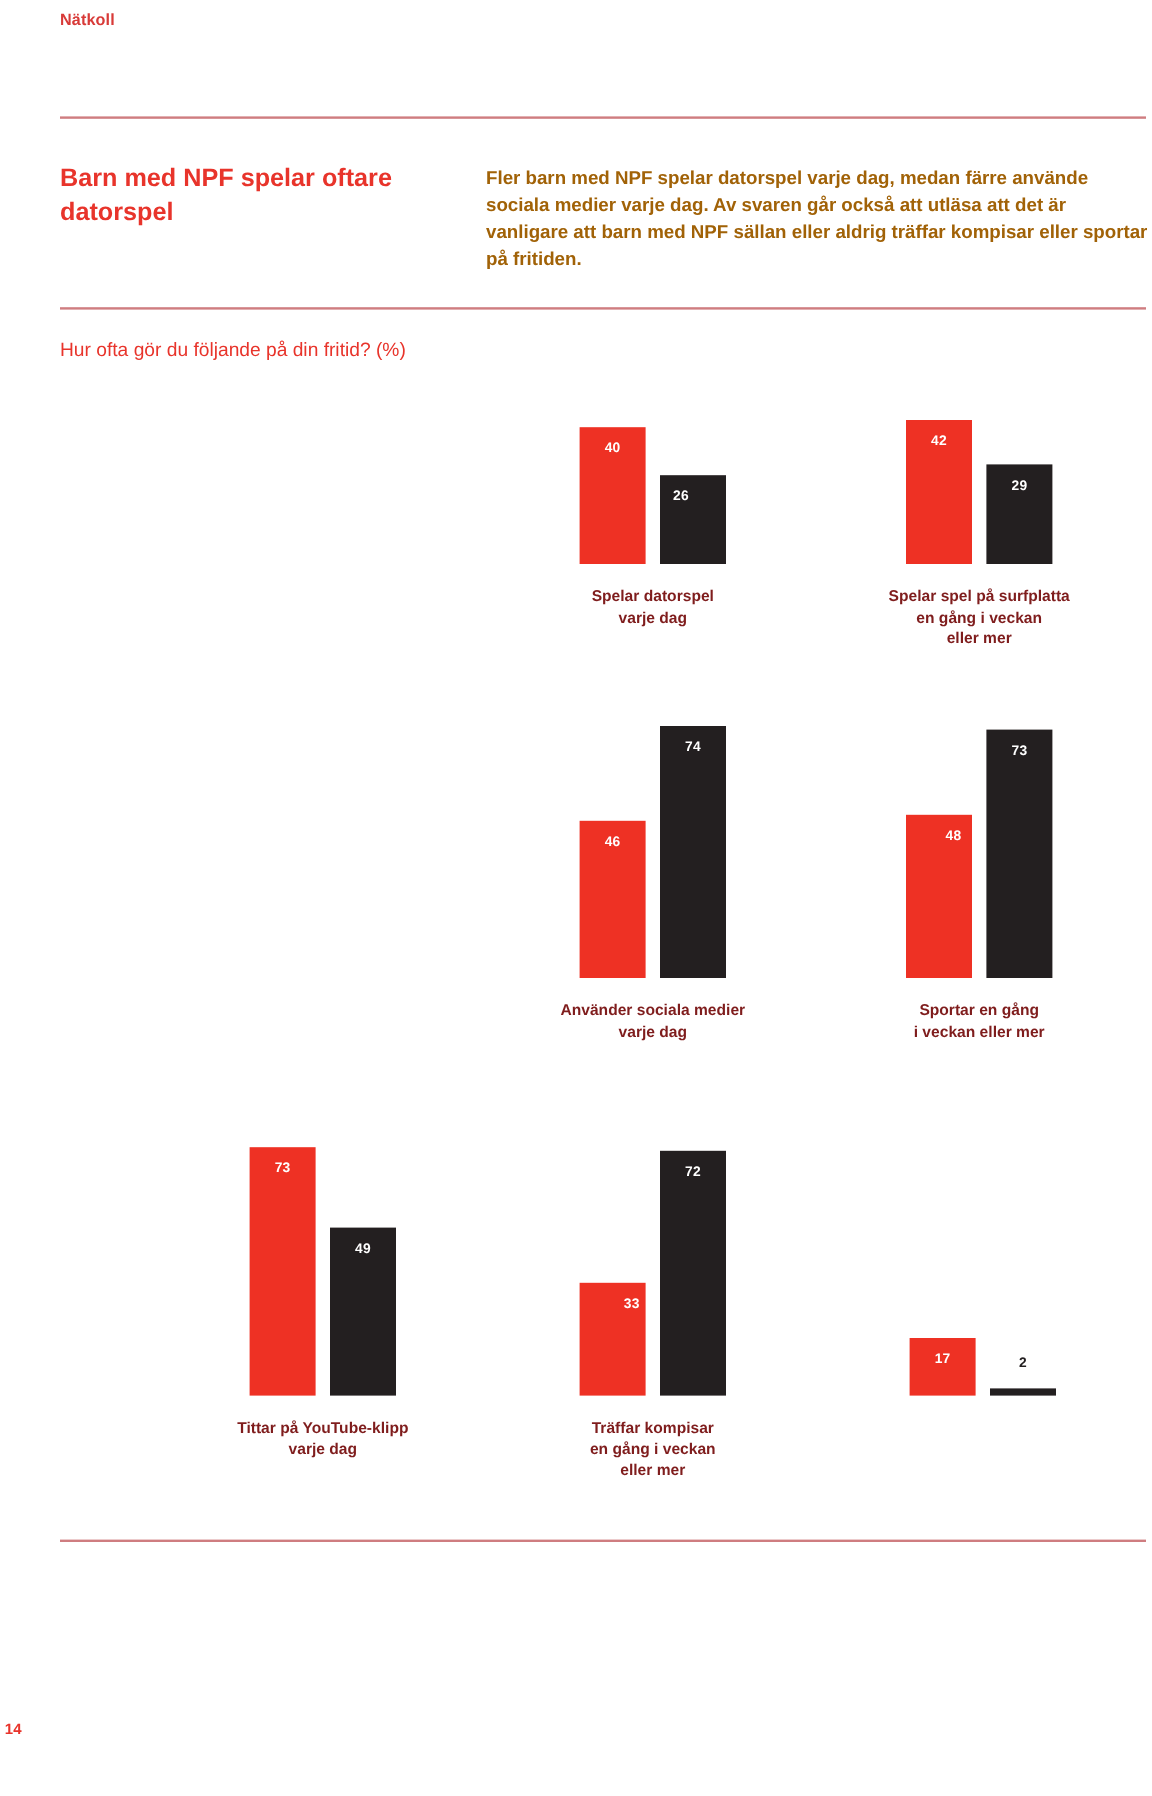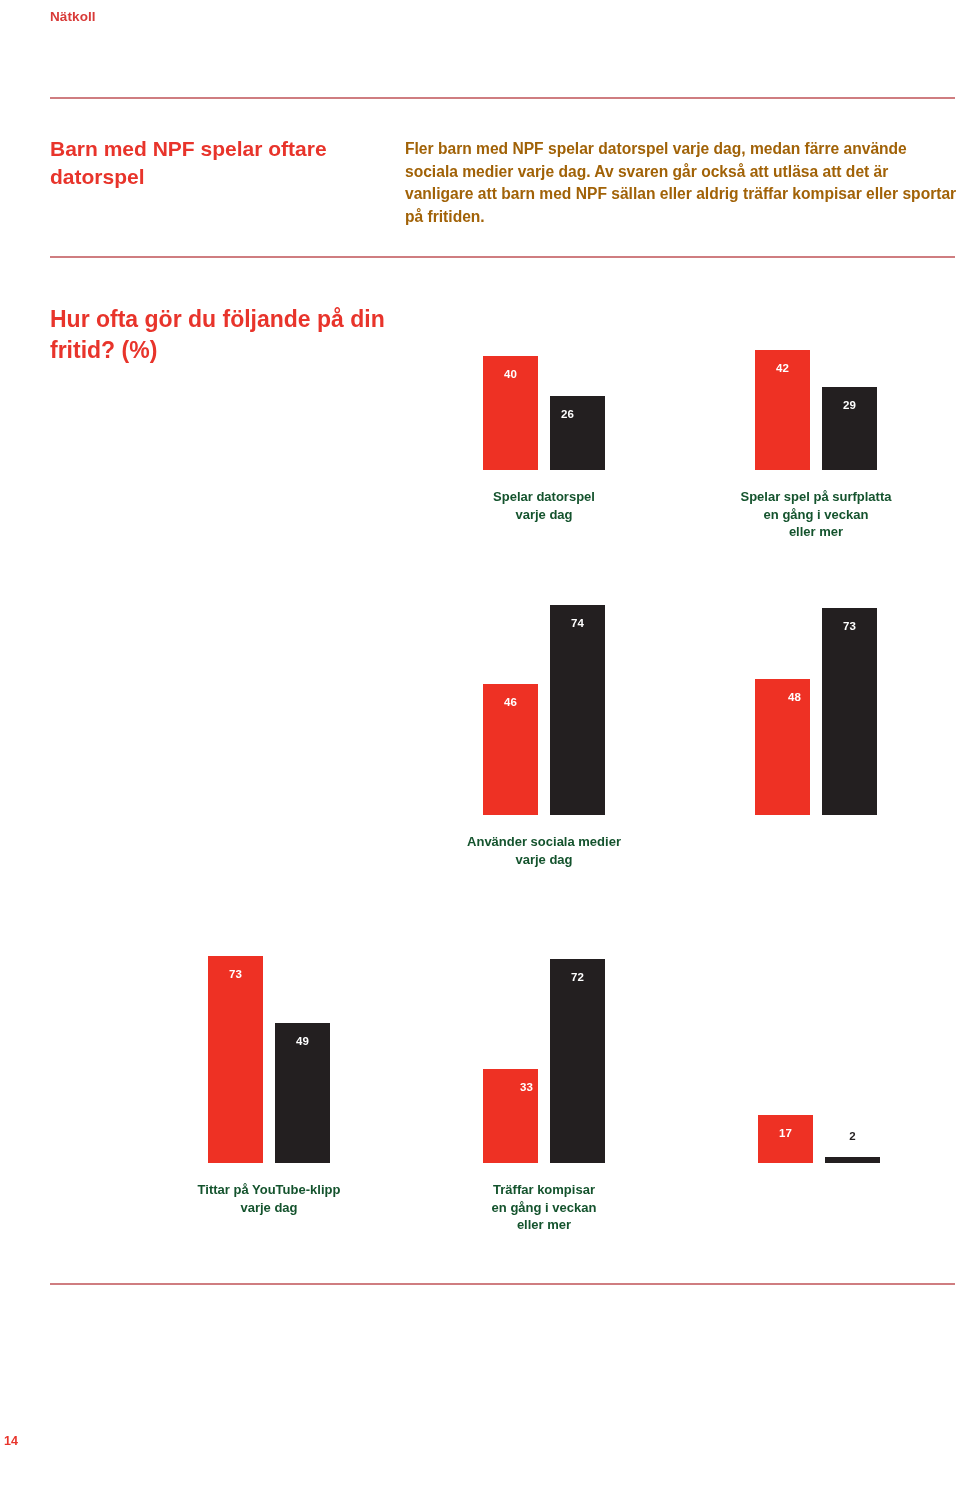--- a/index.html
+++ b/index.html
@@ -57,25 +57,25 @@
     font-size: 15.6px;
     line-height: 1.47;
     font-weight: bold;
     color: #a16207;
   }
 
   
   .question {
     position: absolute;
     left: 50px;
-    top: 285px;
+    top: 269px;
     width: 340px;
-    font-size: 23px;
+    font-size: 16px;
     line-height: 1.33;
-    font-weight: bold;
+    font-weight: normal;
     color: #e8342b;
   }
 
   
   .chart {
     position: absolute;
     left: 0;
     top: 0;
     width: 960px;
     height: 1497px;
@@ -98,21 +98,21 @@
     letter-spacing: .2px;
   }
   .bar-value.outside { color: #231f20; }
 
   .cat-label {
     position: absolute;
     font-size: 13px;
     line-height: 1.35;
     font-weight: bold;
     text-align: center;
-    color: #14532d;
+    color: #7f1d1d;
     white-space: pre-line;
   }
 
   
   .page-number {
     position: absolute;
     left: 4px;
     top: 1434px;
     font-size: 12.5px;
     font-weight: bold;
@@ -150,20 +150,22 @@
     <div class="bar red" style="left: 483px; top: 684px; width: 55px; height: 131px;"></div>
     <div class="bar-value" style="left: 483px; top: 696px; width: 55px;">46</div>
     <div class="bar black" style="left: 550px; top: 605px; width: 55px; height: 210px;"></div>
     <div class="bar-value" style="left: 550px; top: 617px; width: 55px;">74</div>
     <div class="cat-label" style="left: 449px; top: 833px; width: 190px;">Använder sociala medier
 varje dag</div>
     <div class="bar red" style="left: 755px; top: 679px; width: 55px; height: 136px;"></div>
     <div class="bar-value" style="left: 755px; top: 691px; width: 55px; padding-left: 12px;">48</div>
     <div class="bar black" style="left: 822px; top: 608px; width: 55px; height: 207px;"></div>
     <div class="bar-value" style="left: 822px; top: 620px; width: 55px;">73</div>
+    <div class="cat-label" style="left: 721px; top: 833px; width: 190px;">Sportar en gång
+i veckan eller mer</div>
     <div class="bar red" style="left: 208px; top: 956px; width: 55px; height: 207px;"></div>
     <div class="bar-value" style="left: 208px; top: 968px; width: 55px;">73</div>
     <div class="bar black" style="left: 275px; top: 1023px; width: 55px; height: 140px;"></div>
     <div class="bar-value" style="left: 275px; top: 1035px; width: 55px;">49</div>
     <div class="cat-label" style="left: 174px; top: 1181px; width: 190px;">Tittar på YouTube-klipp
 varje dag</div>
     <div class="bar red" style="left: 483px; top: 1069px; width: 55px; height: 94px;"></div>
     <div class="bar-value" style="left: 483px; top: 1081px; width: 55px; padding-left: 16px;">33</div>
     <div class="bar black" style="left: 550px; top: 959px; width: 55px; height: 204px;"></div>
     <div class="bar-value" style="left: 550px; top: 971px; width: 55px;">72</div>

